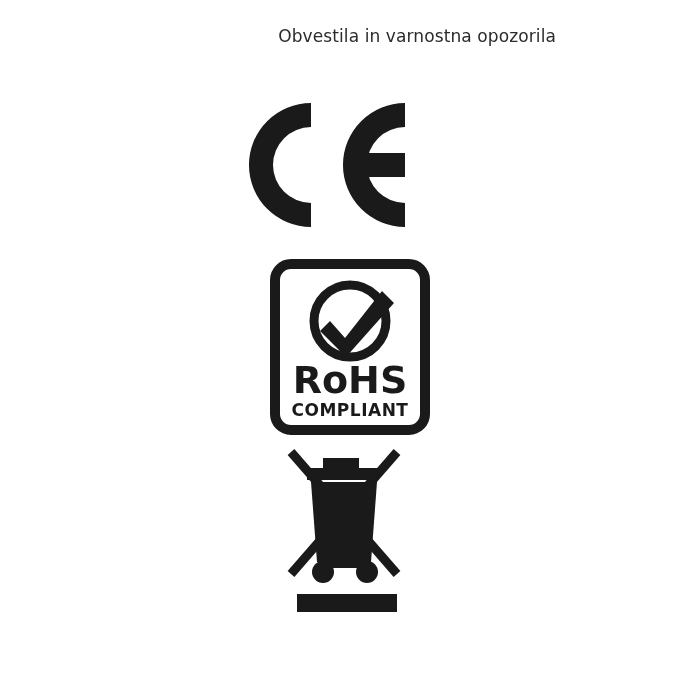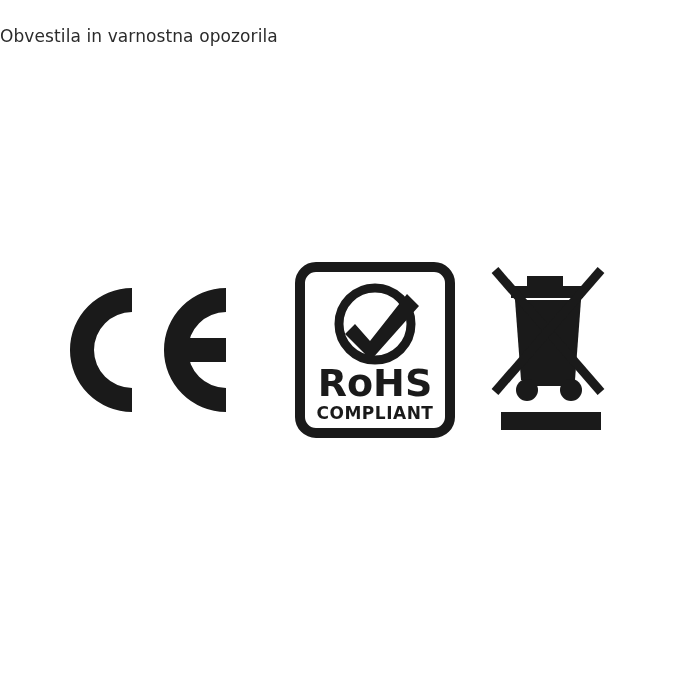--- a/index.html
+++ b/index.html
@@ -13,34 +13,34 @@
     font-family: "DejaVu Sans", "Liberation Sans", sans-serif;
     color: #1a1a1a;
     position: relative;
     overflow: hidden;
   }
   .page-title {
     position: absolute;
     top: 26px;
     left: 0;
     width: 556px;
-    text-align: left;
+    text-align: right;
     font-size: 17px;
     font-weight: 400;
     color: #2b2b2b;
     letter-spacing: 0.1px;
   }
   .symbol-row {
     position: absolute;
     top: 250px;
     left: 0;
     width: 700px;
     height: 200px;
     display: flex;
-    flex-direction: row;
+    flex-direction: column;
     align-items: center;
     justify-content: center;
     gap: 9px;
   }
   .symbol {
     display: flex;
     align-items: center;
     justify-content: center;
   }
   .ce-mark { width: 210px; height: 200px; }

